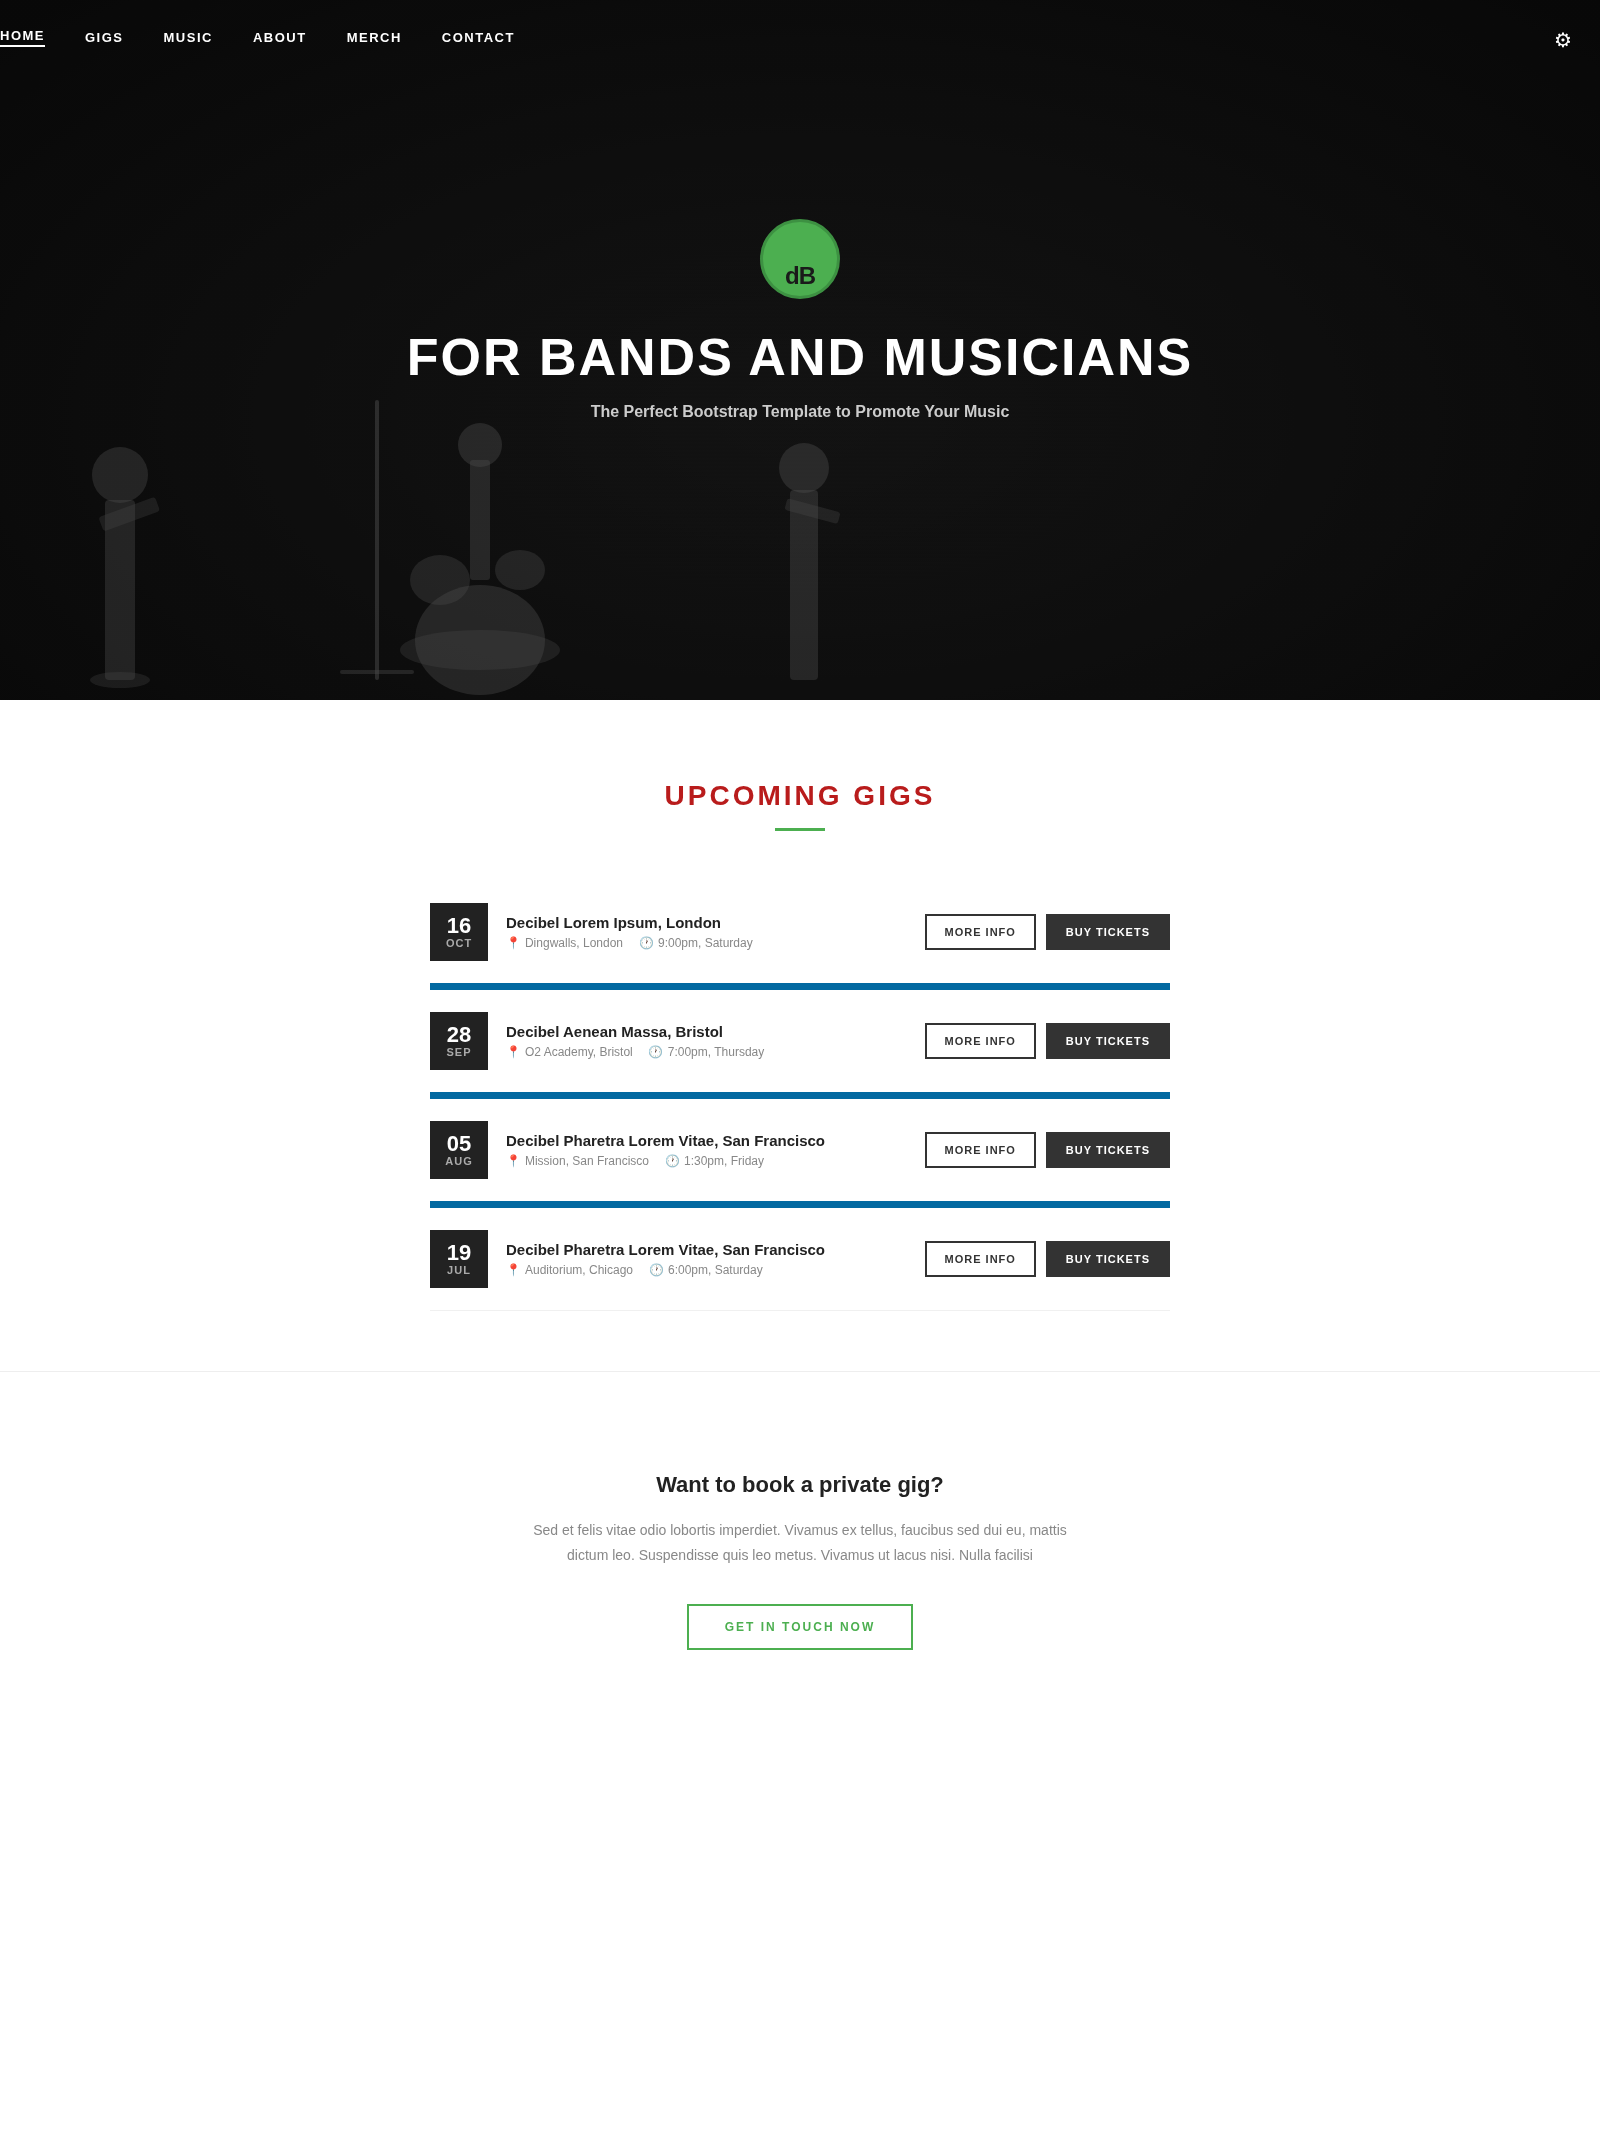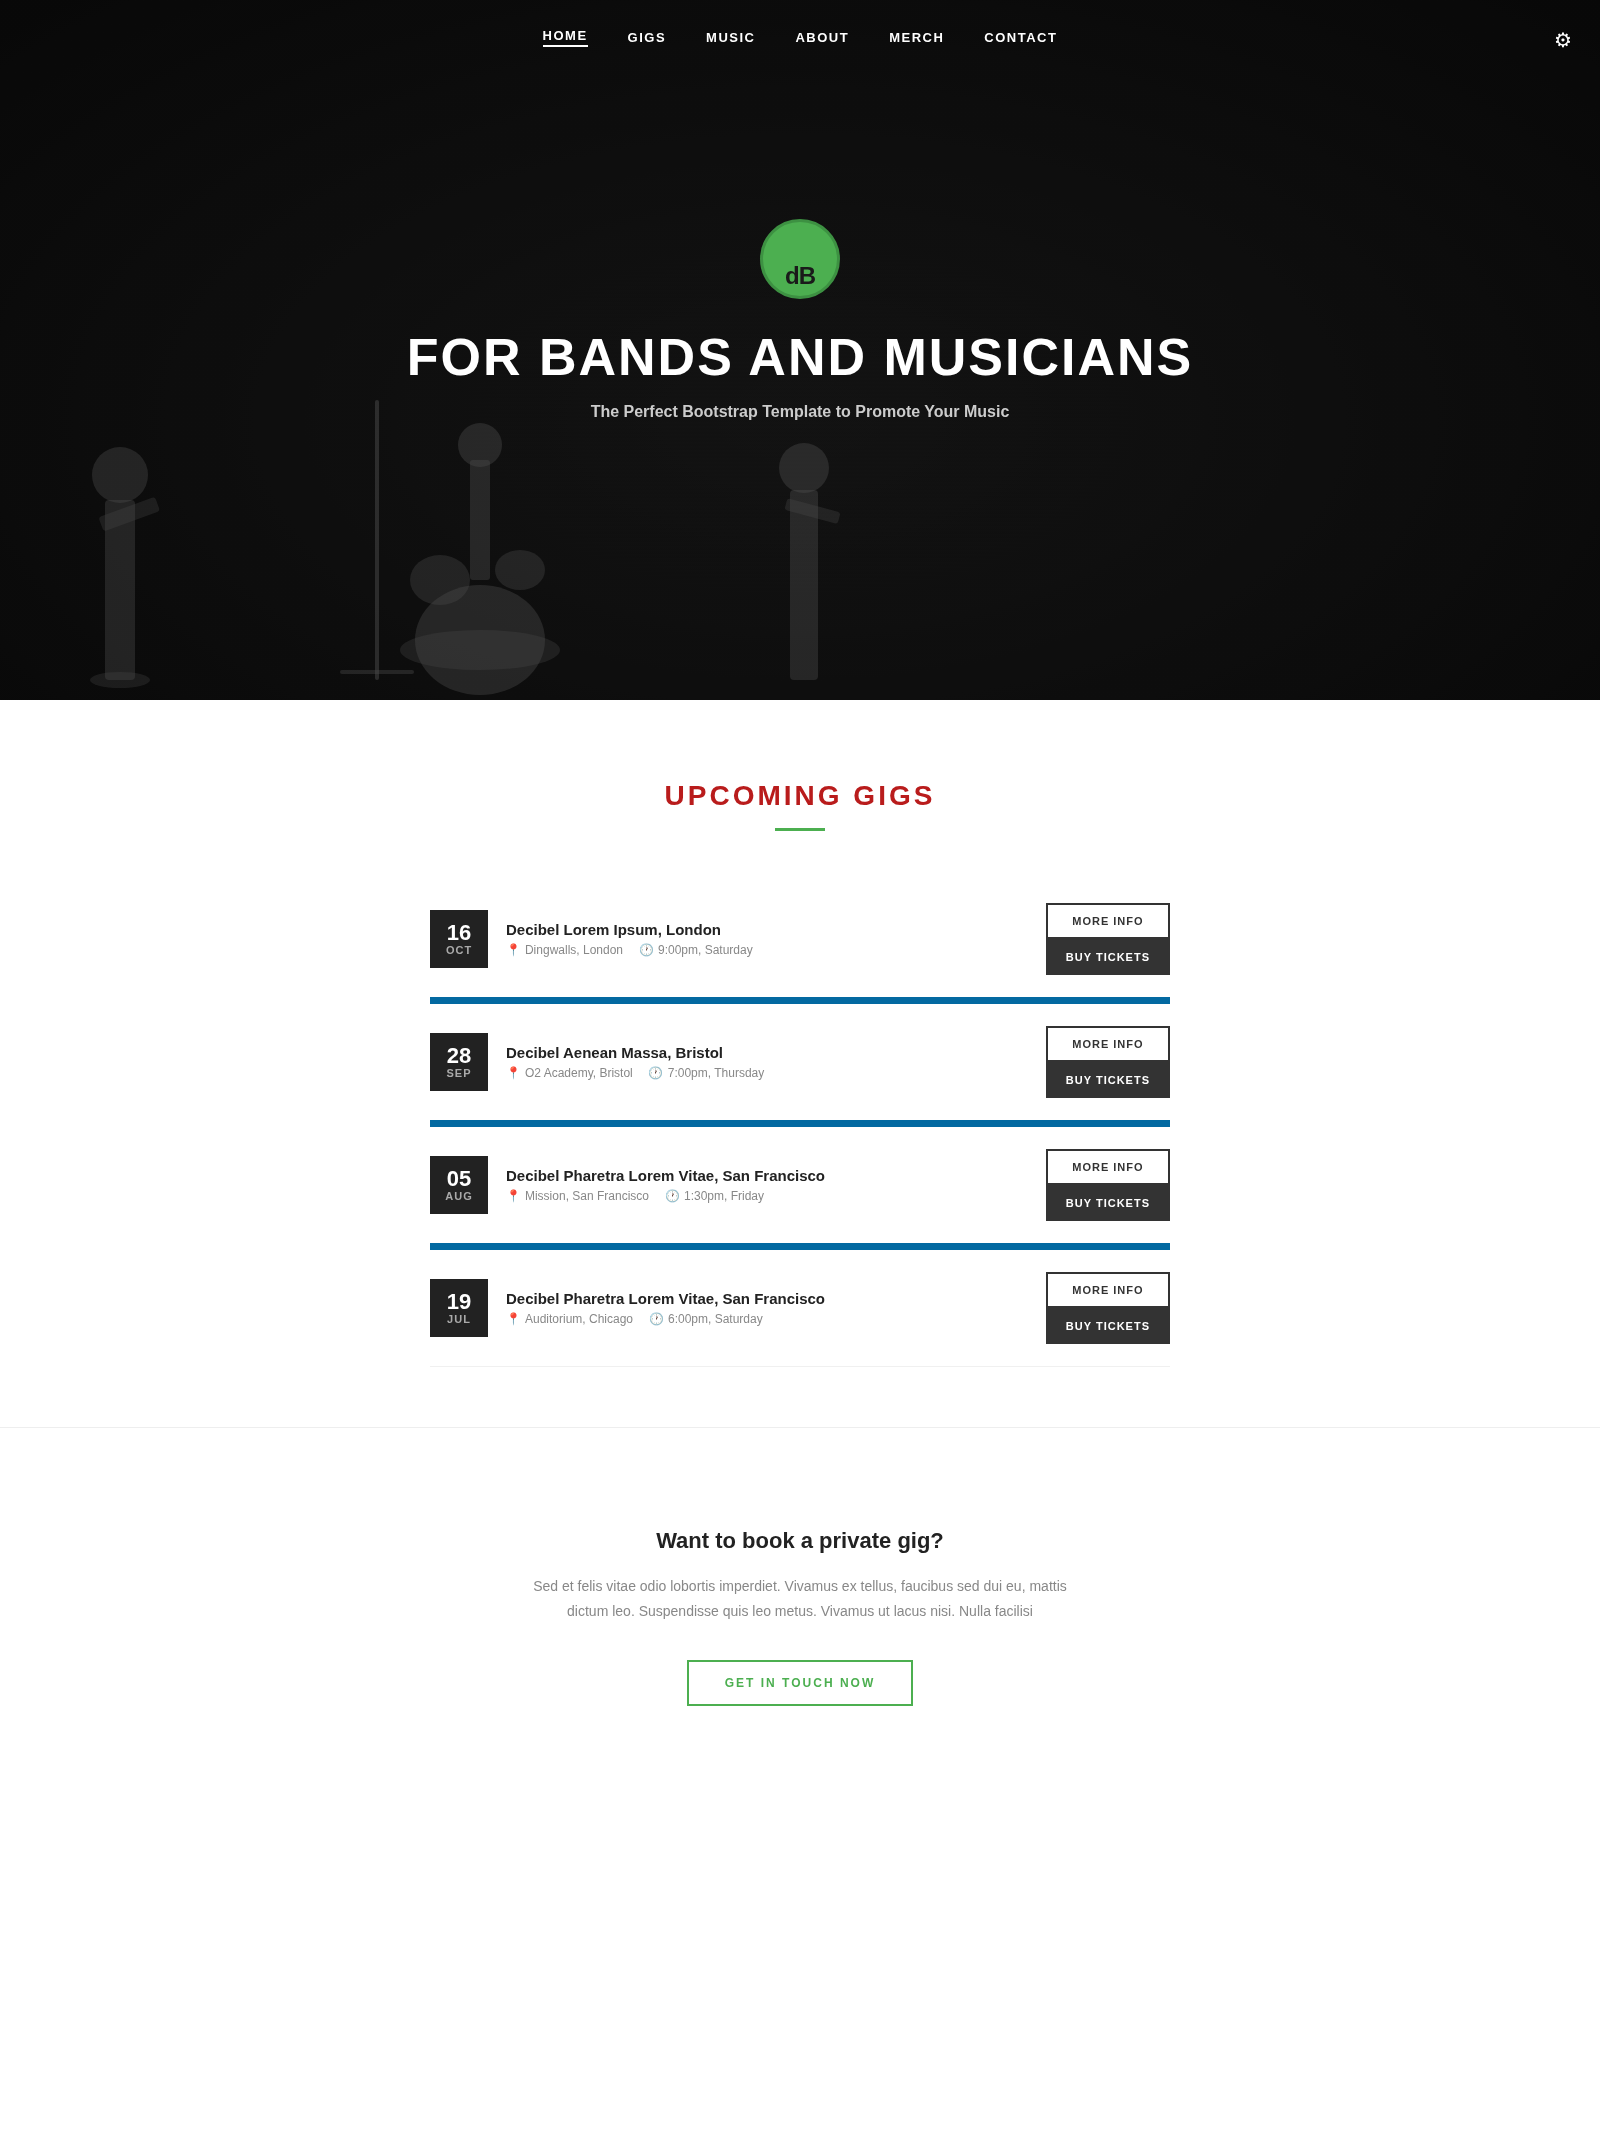--- a/index.html
+++ b/index.html
@@ -4,21 +4,20 @@
   <style>
     * { margin: 0; padding: 0; box-sizing: border-box; }
     body { font-family: 'Arial', sans-serif; background: #fff; color: #333; }
 
     
     nav {
       position: absolute;
       top: 0; left: 0; right: 0;
       z-index: 10;
       display: flex;
-      justify-content: center;
       align-items: center;
       padding: 28px 0;
       gap: 40px;
     }
     nav a {
       color: #fff;
       text-decoration: none;
       font-size: 13px;
       font-weight: 700;
       letter-spacing: 1.5px;
@@ -179,22 +178,22 @@
       display: flex;
       align-items: center;
       gap: 4px;
     }
     .meta-icon {
       color: #4caf50;
       font-size: 12px;
     }
     .gig-actions {
       display: flex;
+      gap: 10px;
       margin-left: 20px;
-      flex-direction: column;
     }
     .btn-outline {
       border: 2px solid #333;
       background: transparent;
       color: #333;
       font-size: 11px;
       font-weight: 700;
       letter-spacing: 1px;
       text-transform: uppercase;
       padding: 10px 18px;

